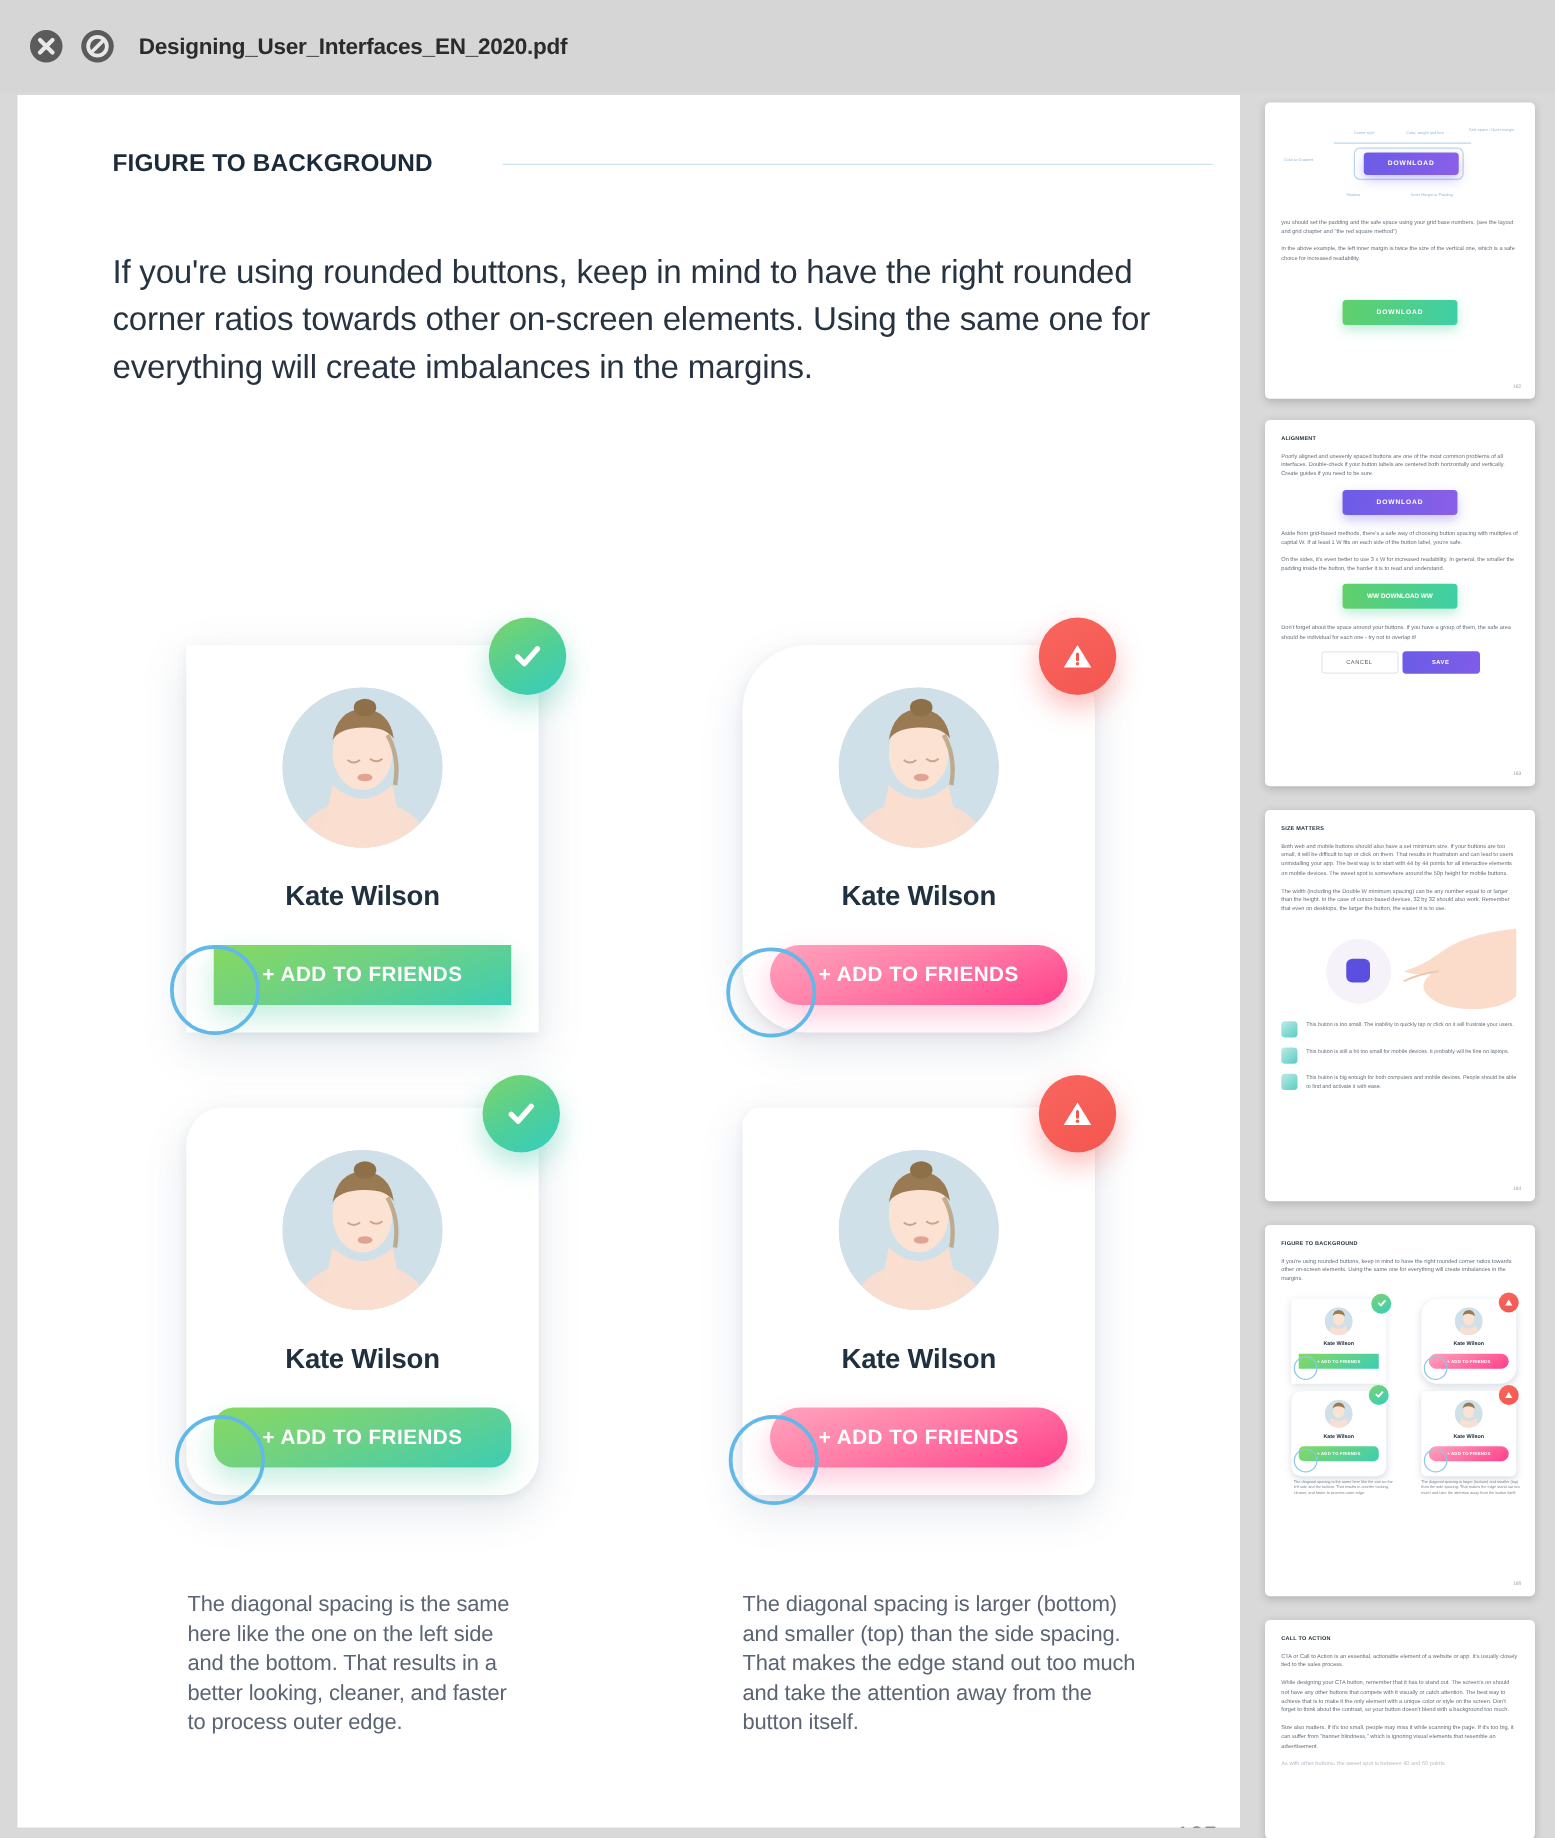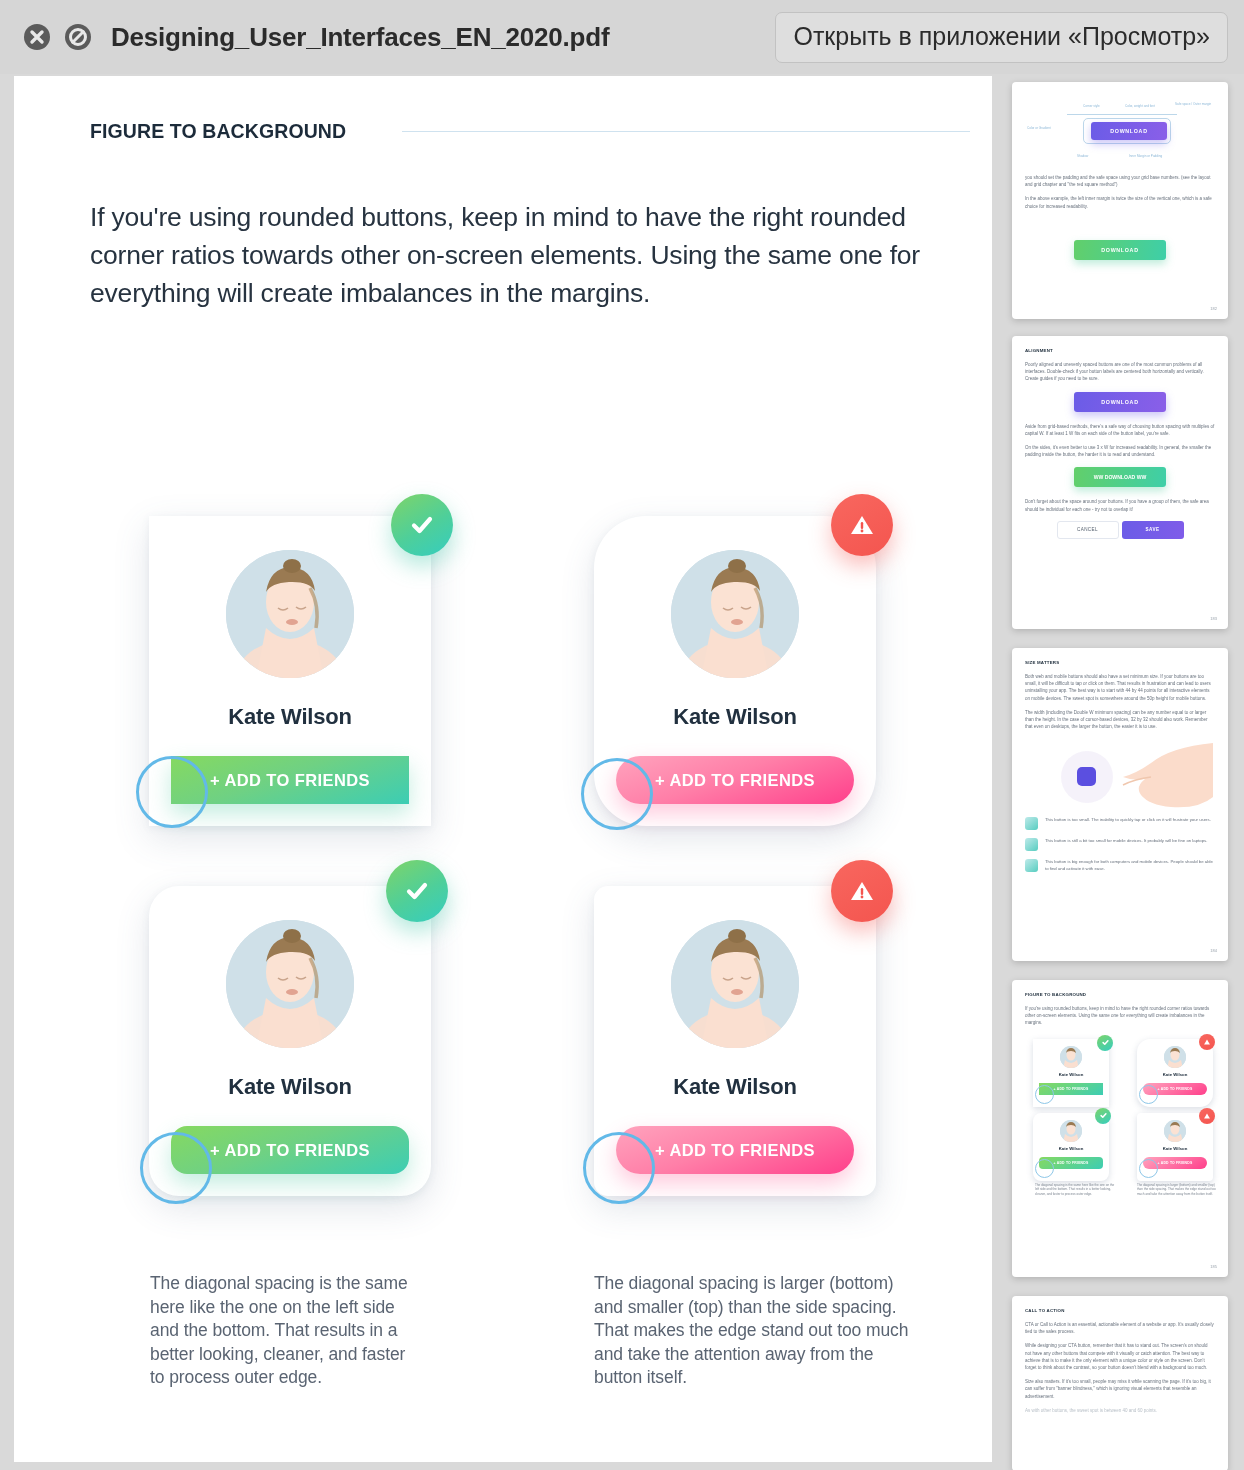--- a/index.html
+++ b/index.html
@@ -15,21 +15,21 @@
     position: absolute; left: 0; top: 0;
     width: 1244px; height: 74px;
     background: #d6d6d6;
     display: flex; align-items: center;
     padding: 0 16px;
   }
   .tb-icons { display: flex; align-items: center; gap: 11px; margin-left: 6px; }
   .tb-ico { width: 30px; height: 30px; display:block; }
   .tb-title {
     margin-left: 18px;
-    font-size: 26px; font-weight: bold; color: #2b2b2b;
+    font-size: 18px; font-weight: bold; color: #2b2b2b;
     letter-spacing: -0.2px; white-space: nowrap;
   }
   .tb-open {
     margin-left: auto;
     background: #dedede;
     border: 1px solid #c2c2c2;
     border-radius: 7px;
     padding: 9px 17px 11px;
     font-size: 25px; color: #2b2b2b;
     white-space: nowrap;
@@ -257,21 +257,20 @@
     </span>
     <span class="tb-ico">
       <svg viewBox="0 0 30 30" width="30" height="30">
         <circle cx="15" cy="15" r="13" fill="#5b5b5b"></circle>
         <circle cx="15" cy="15" r="7.5" fill="none" stroke="#e8e8e8" stroke-width="3"></circle>
         <path d="M9.8 20.2 L20.2 9.8" stroke="#e8e8e8" stroke-width="3" stroke-linecap="round"></path>
       </svg>
     </span>
   </div>
   <div class="tb-title">Designing_User_Interfaces_EN_2020.pdf</div>
-  <div class="tb-open">Открыть в приложении «Просмотр»</div>
 </div>
 
 <div class="page">
 
   <div class="sec-head">
     <div class="sec-title">FIGURE TO BACKGROUND</div>
     <div class="sec-rule"></div>
   </div>
 
   <div class="intro">If you're using rounded buttons, keep in mind to have the right rounded corner ratios towards other on-screen elements. Using the same one for everything will create imbalances in the margins.</div>

